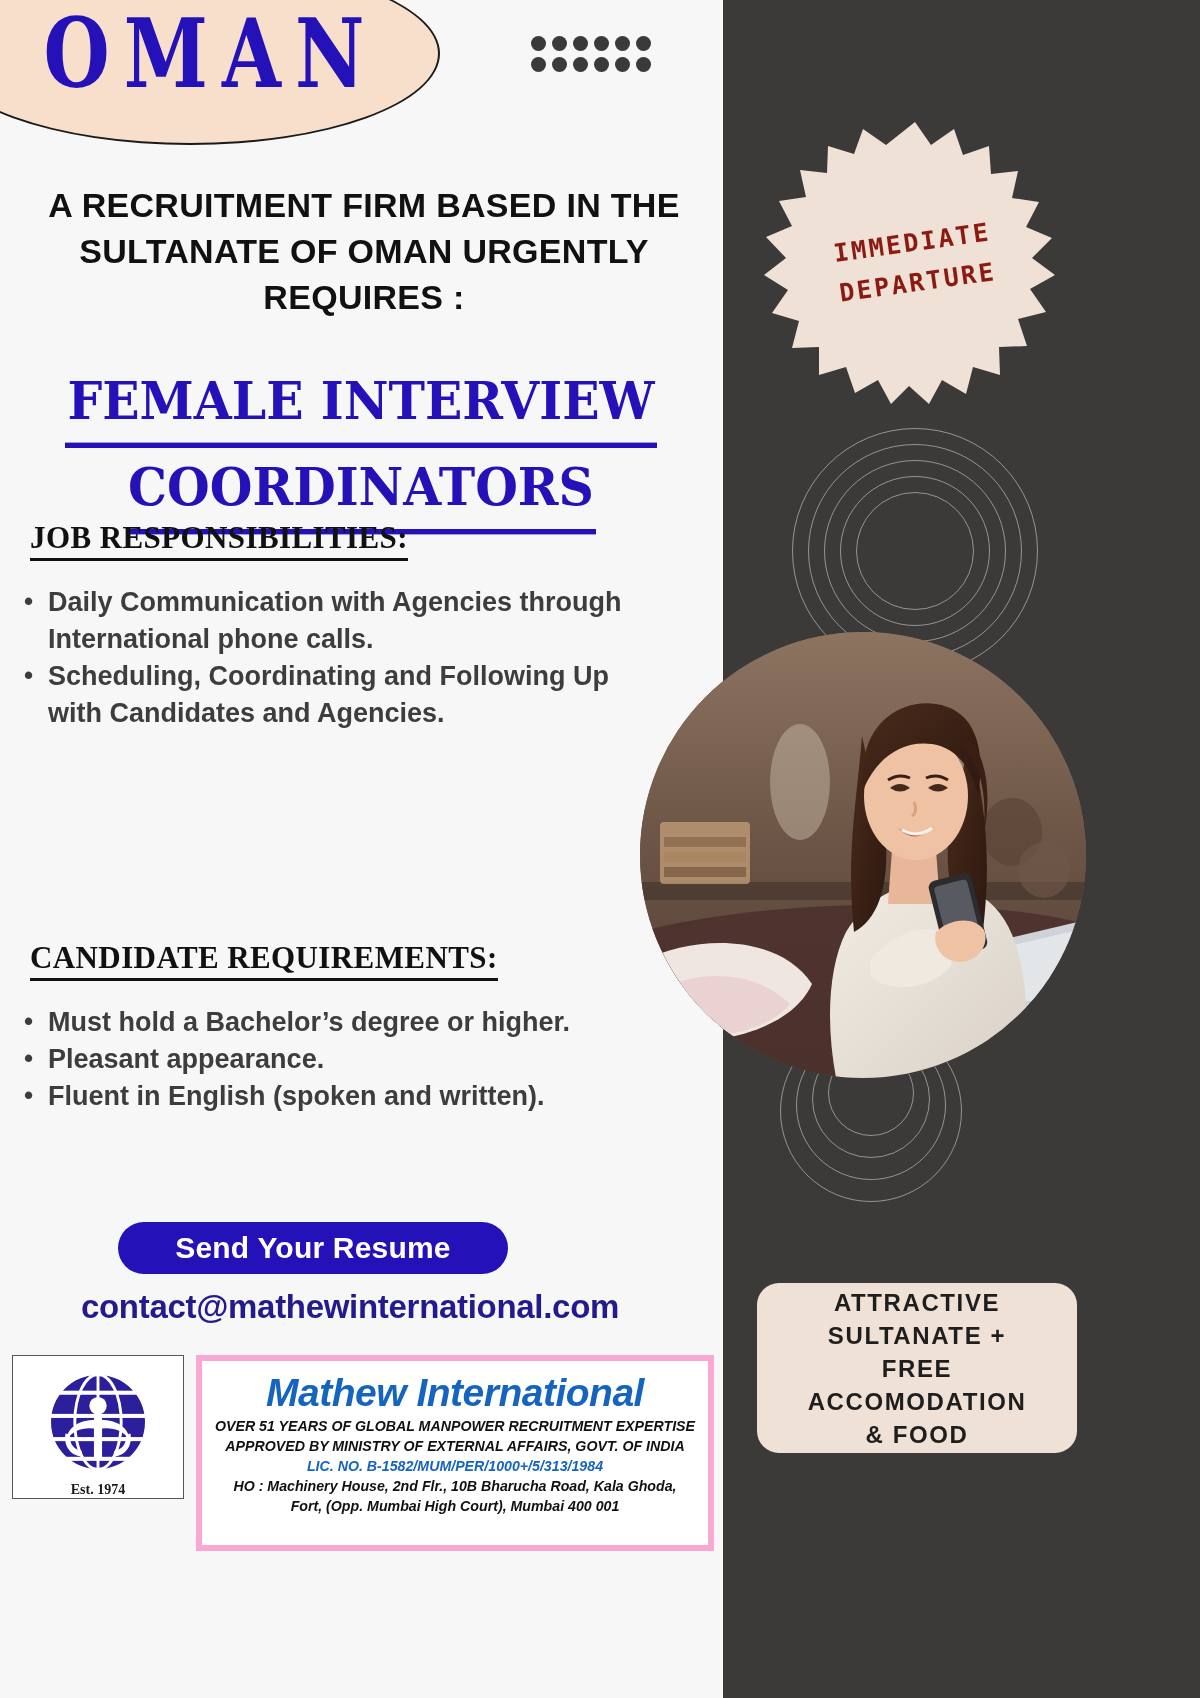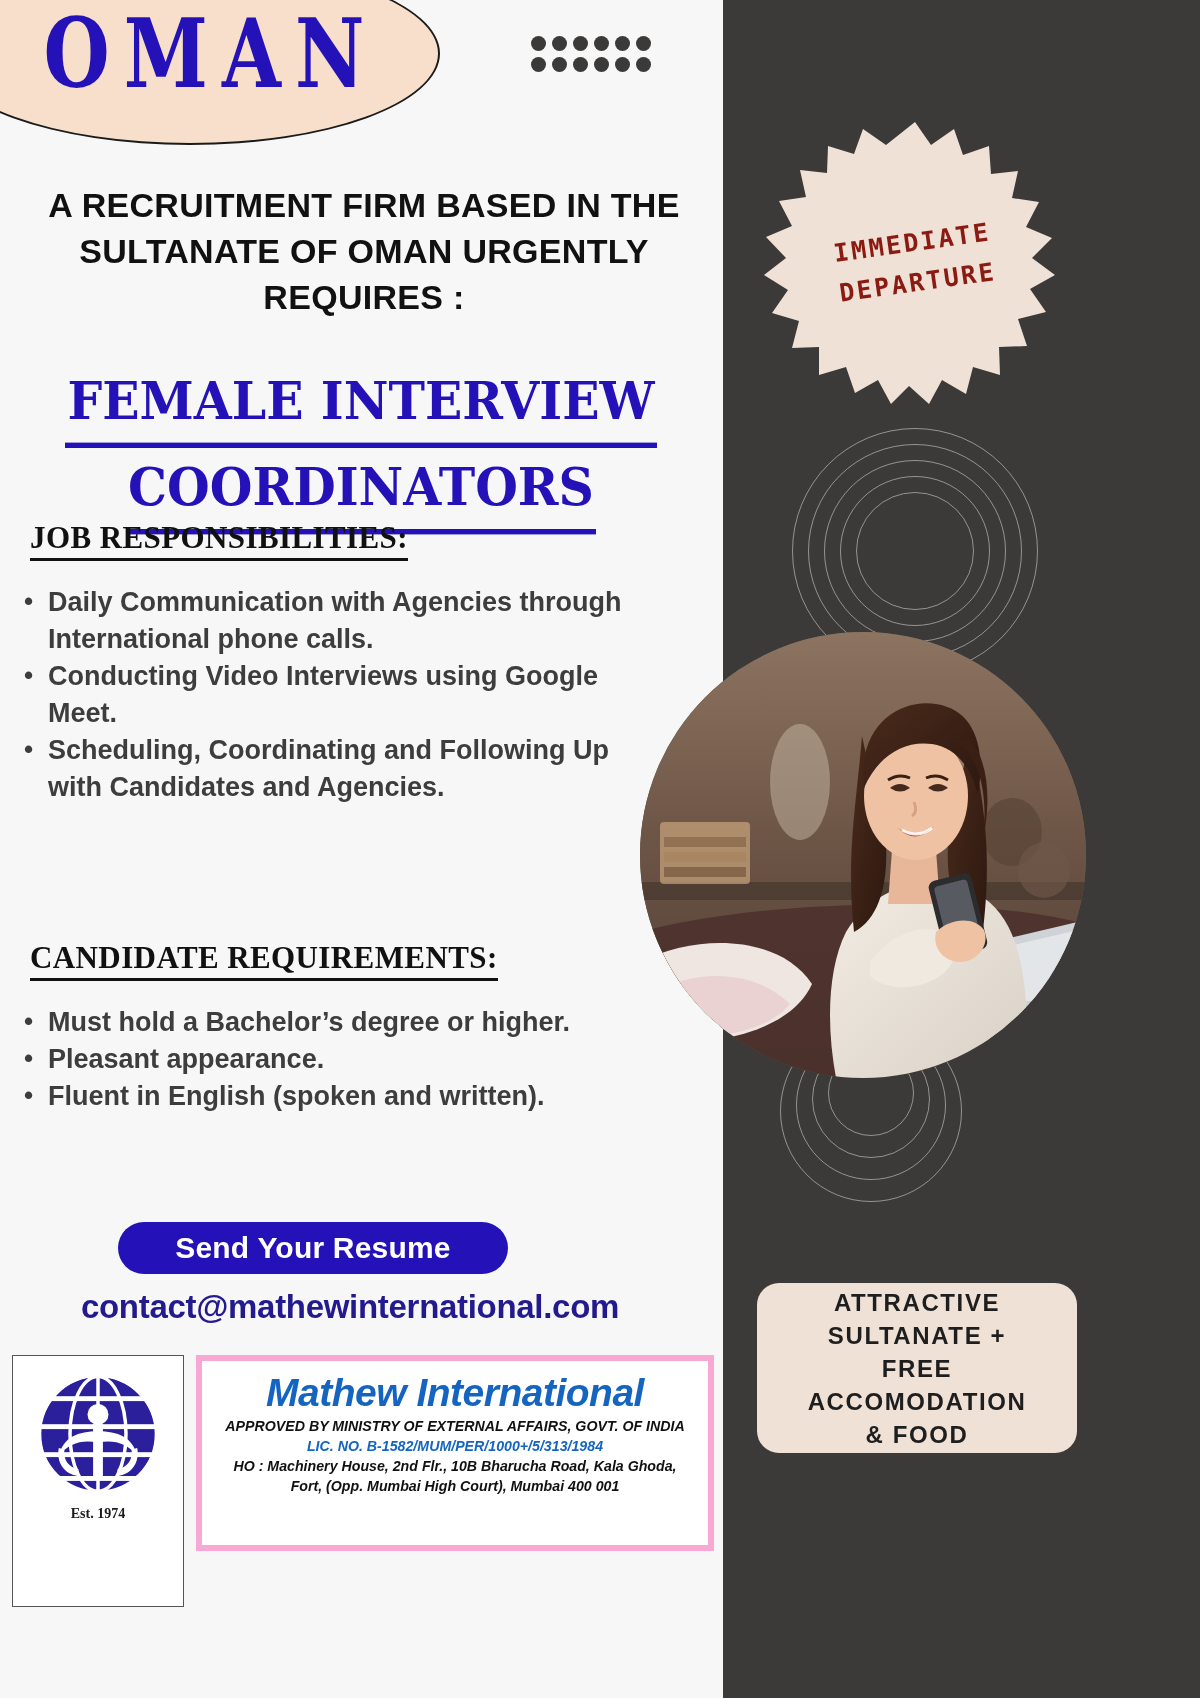--- a/index.html
+++ b/index.html
@@ -143,21 +143,21 @@
     font-family: "Liberation Sans", sans-serif;
     font-weight: 700;
     font-size: 33px;
     color: #231a8e;
     letter-spacing: -0.3px;
   }
 
   
   .logo-box {
     position: absolute; left: 12px; top: 1355px;
-    width: 172px; height: 252px;
+    width: 172px; height: 144px;
     background: #ffffff;
     border: 1px solid #555;
     display: flex; flex-direction: column; align-items: center; justify-content: flex-start;
     padding-top: 8px;
   }
   .logo-svg { width: 140px; height: 140px; }
   .est {
     font-family: "Liberation Serif", serif;
     font-weight: 700;
     font-size: 14px;
@@ -270,21 +270,20 @@
   <div class="headline">A RECRUITMENT FIRM BASED IN THE SULTANATE OF OMAN URGENTLY REQUIRES :</div>
 
   <div class="job-title">
     <span>FEMALE INTERVIEW</span><br>
     <span>COORDINATORS</span>
   </div>
 
   <div class="sec-head" id="jr-head">JOB RESPONSIBILITIES:</div>
   <ul class="blist" id="jr-list">
     <li>Daily Communication with Agencies through International phone calls.</li>
-    <li>Conducting Video Interviews using Google Meet.</li>
     <li>Scheduling, Coordinating and Following Up with Candidates and Agencies.</li>
   </ul>
 
   <div class="sec-head" id="cr-head">CANDIDATE REQUIREMENTS:</div>
   <ul class="blist" id="cr-list">
     <li>Must hold a Bachelor’s degree or higher.</li>
     <li>Pleasant appearance.</li>
     <li>Fluent in English (spoken and written).</li>
   </ul>
 
@@ -316,20 +315,21 @@
         <path d="M44 120 C 40 140, 52 158, 72 160 L 72 150 C 58 148, 50 136, 52 122 Z" fill="#ffffff"></path>
         <path d="M156 120 C 160 140, 148 158, 128 160 L 128 150 C 142 148, 150 136, 148 122 Z" fill="#ffffff"></path>
       </g>
       <circle cx="100" cy="100" r="82" fill="none" stroke="#ffffff" stroke-width="2"></circle>
     </svg>
     <div class="est">Est. 1974</div>
   </div>
 
   <div class="info-box">
     <div class="brand">Mathew International</div>
+    <div class="info-line">OVER 51 YEARS OF GLOBAL MANPOWER RECRUITMENT EXPERTISE</div>
     <div class="info-line">APPROVED BY MINISTRY OF EXTERNAL AFFAIRS, GOVT. OF INDIA</div>
     <div class="info-line blue">LIC. NO. B-1582/MUM/PER/1000+/5/313/1984</div>
     <div class="info-line">HO : Machinery House, 2nd Flr., 10B Bharucha Road, Kala Ghoda,</div>
     <div class="info-line">Fort, (Opp. Mumbai High Court), Mumbai 400 001</div>
   </div>
 
   <div class="starburst-wrap">
     <svg viewBox="0 0 310 290" width="310" height="290">
       <polygon fill="#efe1d6" points="
         155,4 171,27 194,11 203,37 229,28 231,56 258,53 252,80 279,84 266,109 292,120 272,140

